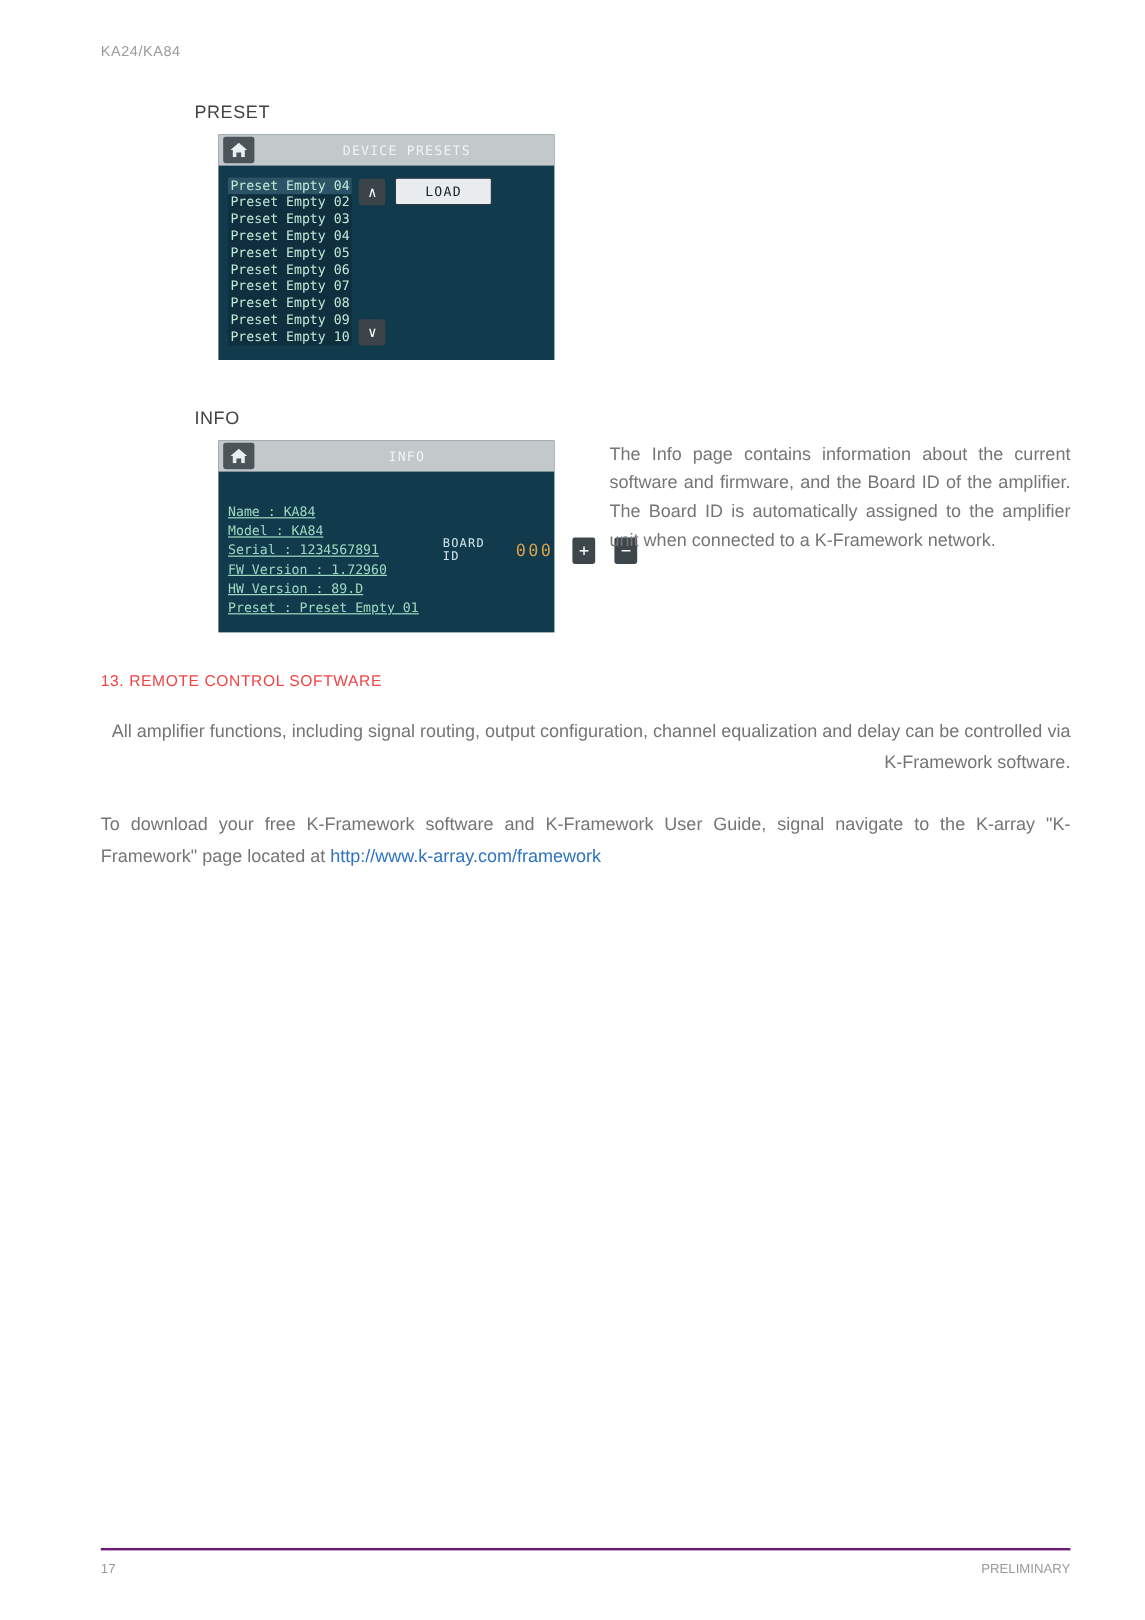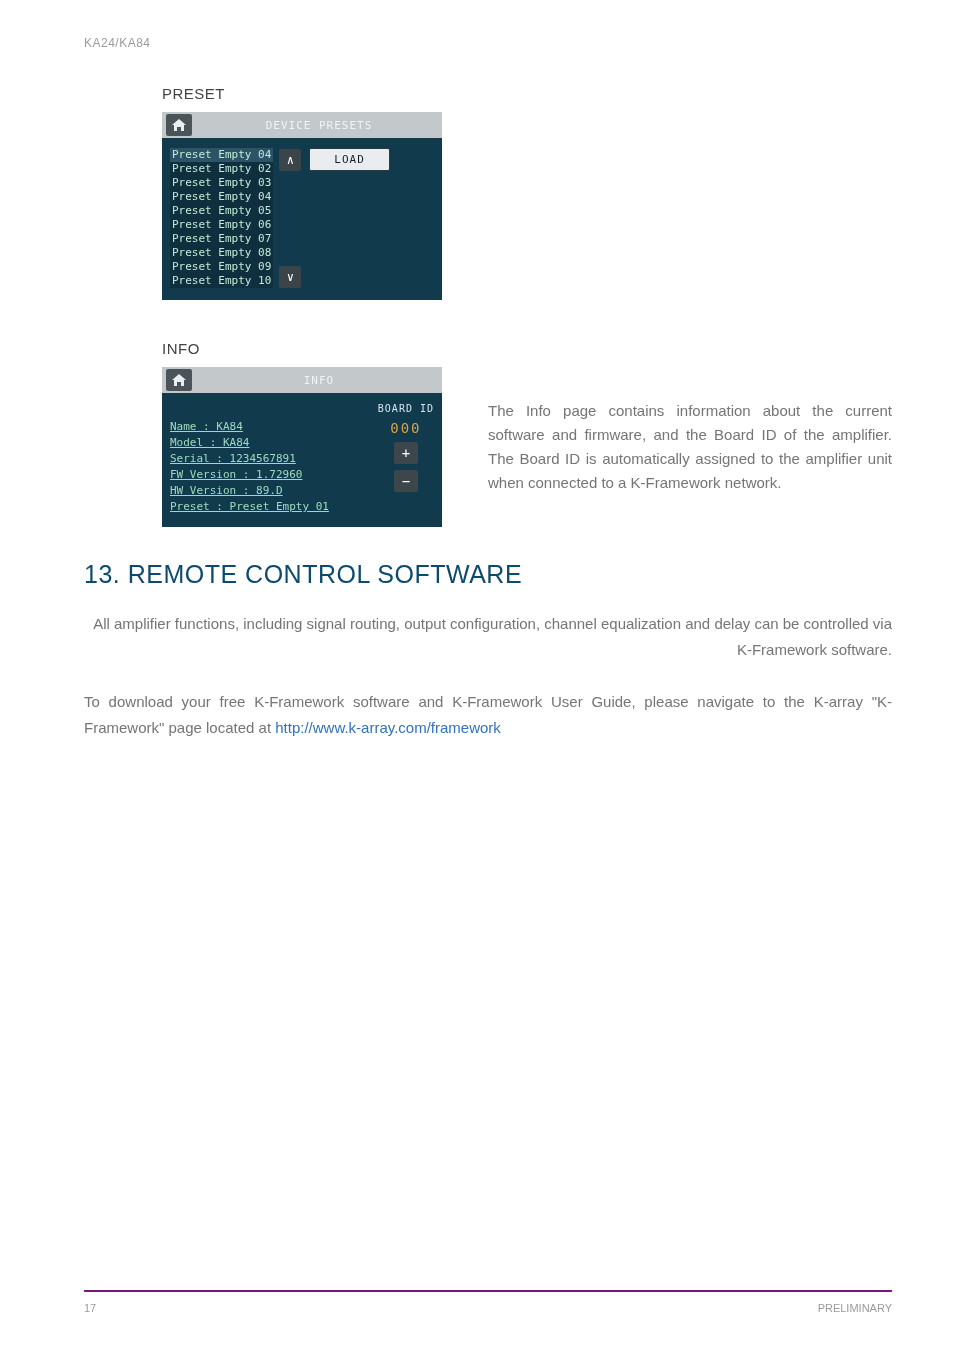--- a/index.html
+++ b/index.html
@@ -26,23 +26,24 @@
     right: 62px;
   }
   .sec-title {
     font-size: 15px;
     color: #434343;
     letter-spacing: 0.5px;
     margin-bottom: 10px;
   }
   .row {
     display: flex;
-    align-items: center;
+    align-items: flex-start;
     gap: 46px;
     margin-bottom: 40px;
+    margin-left: 20px;
   }
   .panel {
     width: 280px;
     background: #113b4d;
     font-family: "Lucida Console", Monaco, monospace;
     color: #d6e6ec;
     font-size: 11px;
   }
   .panel-titlebar {
     background: #c3c8cb;
@@ -122,45 +123,44 @@
     justify-content:space-between;
   }
   .info-lines div {
     line-height: 16px;
     color:#9fd9c0;
     white-space: pre;
     text-decoration: underline;
   }
   .board-col {
     display:flex;
-    flex-direction:column;
     align-items:center;
-    gap:6px;
+    gap:16px;
   }
   .board-label { color:#cfe6ee; font-size:10px; letter-spacing:1px; }
   .board-val { color:#d9a24a; font-size:14px; letter-spacing:2px; }
   .sq-btn {
     width:24px;height:22px;background:#3c464b;border-radius:2px;
     display:flex;align-items:center;justify-content:center;color:#fff;font-size:14px;
   }
   .para {
     color:#747574;
     font-size:15px;
     line-height: 24px;
   }
   .para.just { text-align: justify; }
   .section13 {
     position:absolute;
     left:84px;
     right:62px;
     top:560px;
   }
   .h13 {
-    color:#0c4a6e;
-    font-size:25px;
+    color:#ef4444;
+    font-size:13px;
     letter-spacing:0.5px;
     margin-bottom:22px;
   }
   .body-text {
     color:#747574;
     font-size:15px;
     line-height:26px;
   }
   .body-text.just { text-align: justify; }
   .link { color:#2f73c0; }
@@ -264,20 +264,20 @@
     </div>
     <div class="para just" style="flex:1;">The Info page contains information about the current software and firmware, and the Board ID of the amplifier. The Board ID is automatically assigned to the amplifier unit when connected to a K-Framework network.</div>
   </div>
 
 </div>
 
 <div class="section13">
   <div class="h13">13. REMOTE CONTROL SOFTWARE</div>
   <p class="body-text" style="margin-bottom:26px;text-align:right;">All amplifier functions, including signal routing, output configuration, channel equalization and delay can be controlled via K-Framework software.</p>
   <p class="body-text just">
-    <span>To download your free K-Framework software and K-Framework User Guide, please navigate to the K-array "K-Framework" page located at </span><span class="link">http://www.k-array.com/framework</span>
+    <span>To download your free K-Framework software and K-Framework User Guide, signal navigate to the K-array "K-Framework" page located at </span><span class="link">http://www.k-array.com/framework</span>
   </p>
 </div>
 
 <div class="footer">
   <span>17</span>
   <span>PRELIMINARY</span>
 </div>
 
 </body></html>

